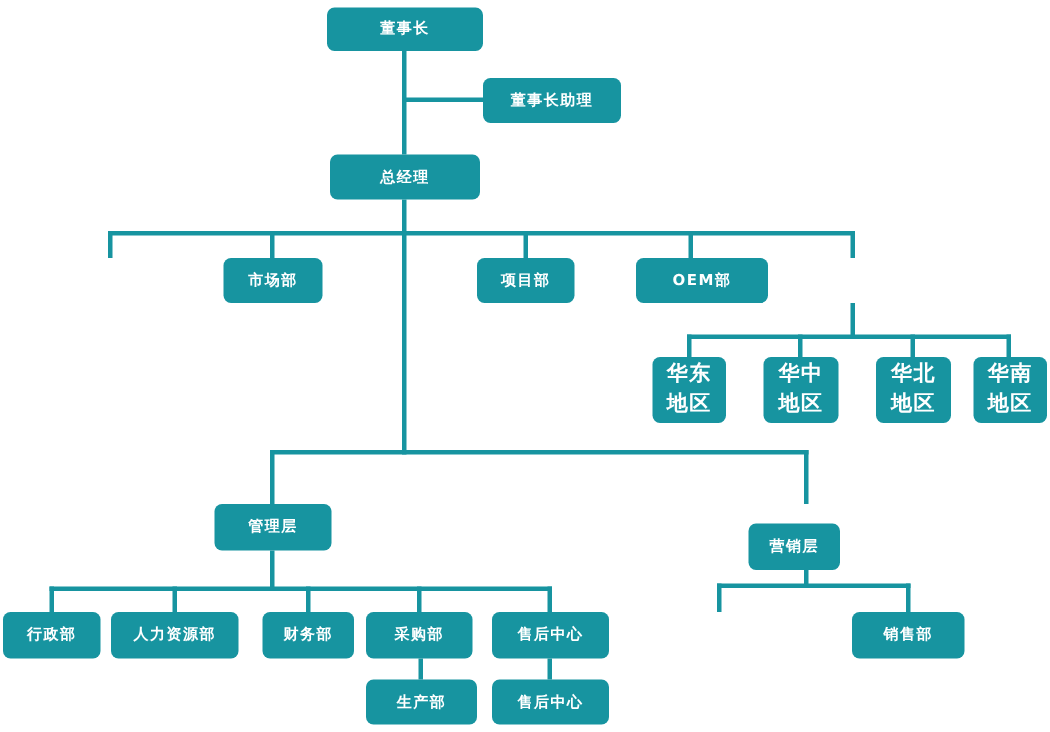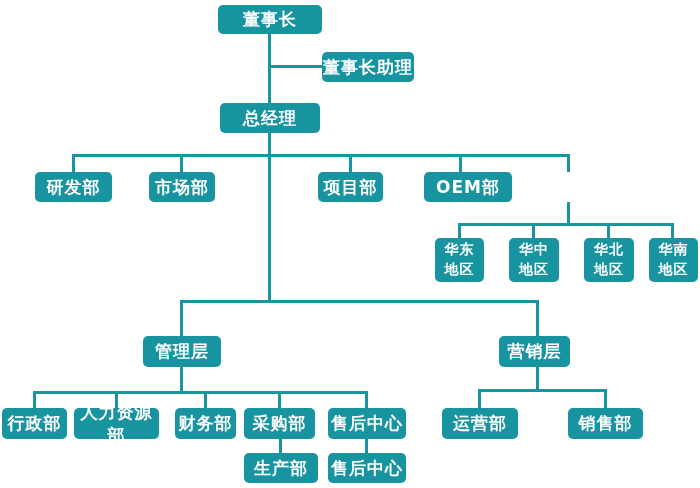--- a/index.html
+++ b/index.html
@@ -18,21 +18,21 @@
   }
   .node {
     position: absolute;
     background: #1794A0;
     color: #ffffff;
     border-radius: 5px;
     display: flex;
     align-items: center;
     justify-content: center;
     text-align: center;
-    font-size: 17px;
+    font-size: 10px;
     font-weight: bold;
     letter-spacing: 1px;
     line-height: 1.3;
     box-sizing: border-box;
   }
   .node.two-line {
     font-size: 14px;
     white-space: pre-line;
     line-height: 1.4;
   }
@@ -71,41 +71,39 @@
   <i class="ln" style="left:365px;top:439px;width:3px;height:14px"></i>
   <i class="ln" style="left:536px;top:367px;width:3px;height:24px"></i>
   <i class="ln" style="left:478px;top:389px;width:129px;height:3px"></i>
   <i class="ln" style="left:478px;top:389px;width:3px;height:19px"></i>
   <i class="ln" style="left:604px;top:389px;width:3px;height:19px"></i>
 
   <div class="node" style="left:218px;top:5px;width:104px;height:29px">董事长</div>
   <div class="node" style="left:322px;top:52px;width:92px;height:30px">董事长助理</div>
   <div class="node" style="left:220px;top:103px;width:100px;height:30px">总经理</div>
 
-  <div class="node" style="left:35px;top:172px;width:77px;height:30px">研发部</div>
   <div class="node" style="left:149px;top:172px;width:66px;height:30px">市场部</div>
   <div class="node" style="left:318px;top:172px;width:65px;height:30px">项目部</div>
   <div class="node" style="left:424px;top:172px;width:88px;height:30px">OEM部</div>
 
   <div class="node two-line" style="left:435px;top:238px;width:49px;height:44px">华东
 地区</div>
   <div class="node two-line" style="left:509px;top:238px;width:50px;height:44px">华中
 地区</div>
   <div class="node two-line" style="left:584px;top:238px;width:50px;height:44px">华北
 地区</div>
   <div class="node two-line" style="left:649px;top:238px;width:49px;height:44px">华南
 地区</div>
 
   <div class="node" style="left:143px;top:336px;width:78px;height:31px">管理层</div>
-  <div class="node" style="left:499px;top:336px;width:71px;height:31px">营销层</div>
+  <div class="node" style="left:499px;top:349px;width:61px;height:31px">营销层</div>
 
   <div class="node" style="left:2px;top:408px;width:65px;height:31px">行政部</div>
   <div class="node" style="left:74px;top:408px;width:85px;height:31px">人力资源部</div>
   <div class="node" style="left:175px;top:408px;width:61px;height:31px">财务部</div>
   <div class="node" style="left:244px;top:408px;width:71px;height:31px">采购部</div>
   <div class="node" style="left:328px;top:408px;width:78px;height:31px">售后中心</div>
-  <div class="node" style="left:442px;top:408px;width:76px;height:31px">运营部</div>
   <div class="node" style="left:568px;top:408px;width:75px;height:31px">销售部</div>
 
   <div class="node" style="left:244px;top:453px;width:74px;height:30px">生产部</div>
   <div class="node" style="left:328px;top:453px;width:78px;height:30px">售后中心</div>
 
 </div>
 
 </body></html>

